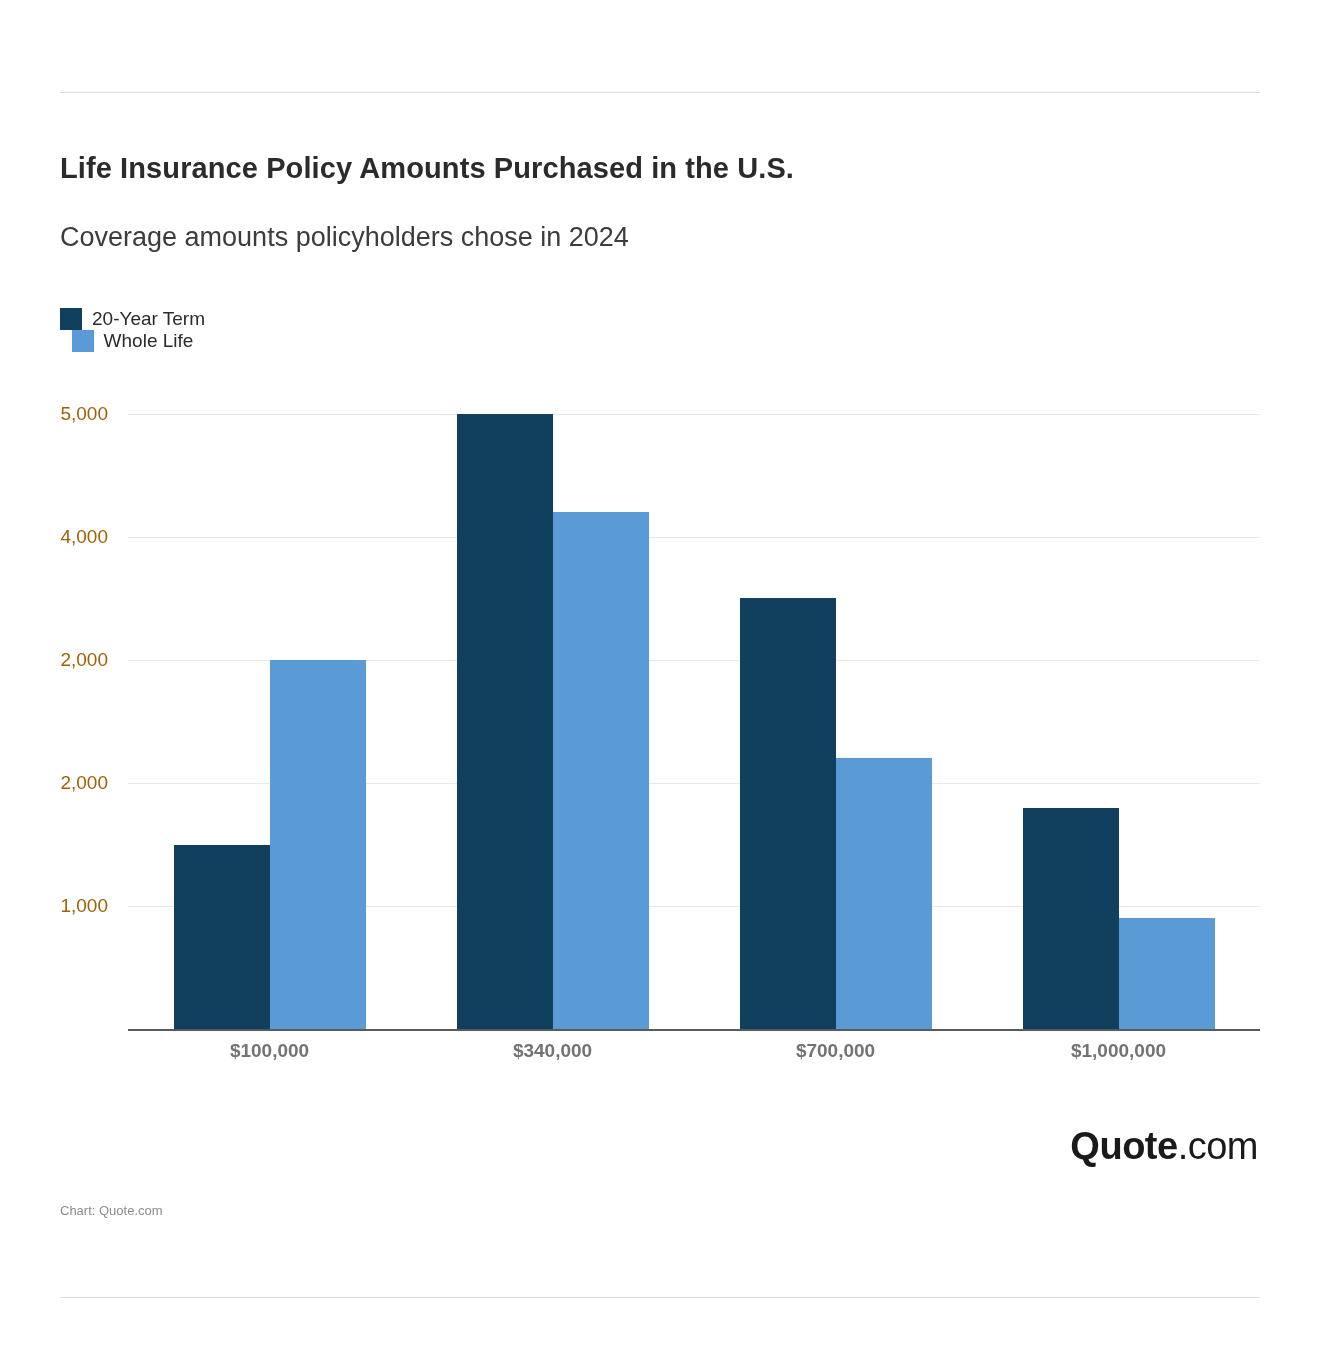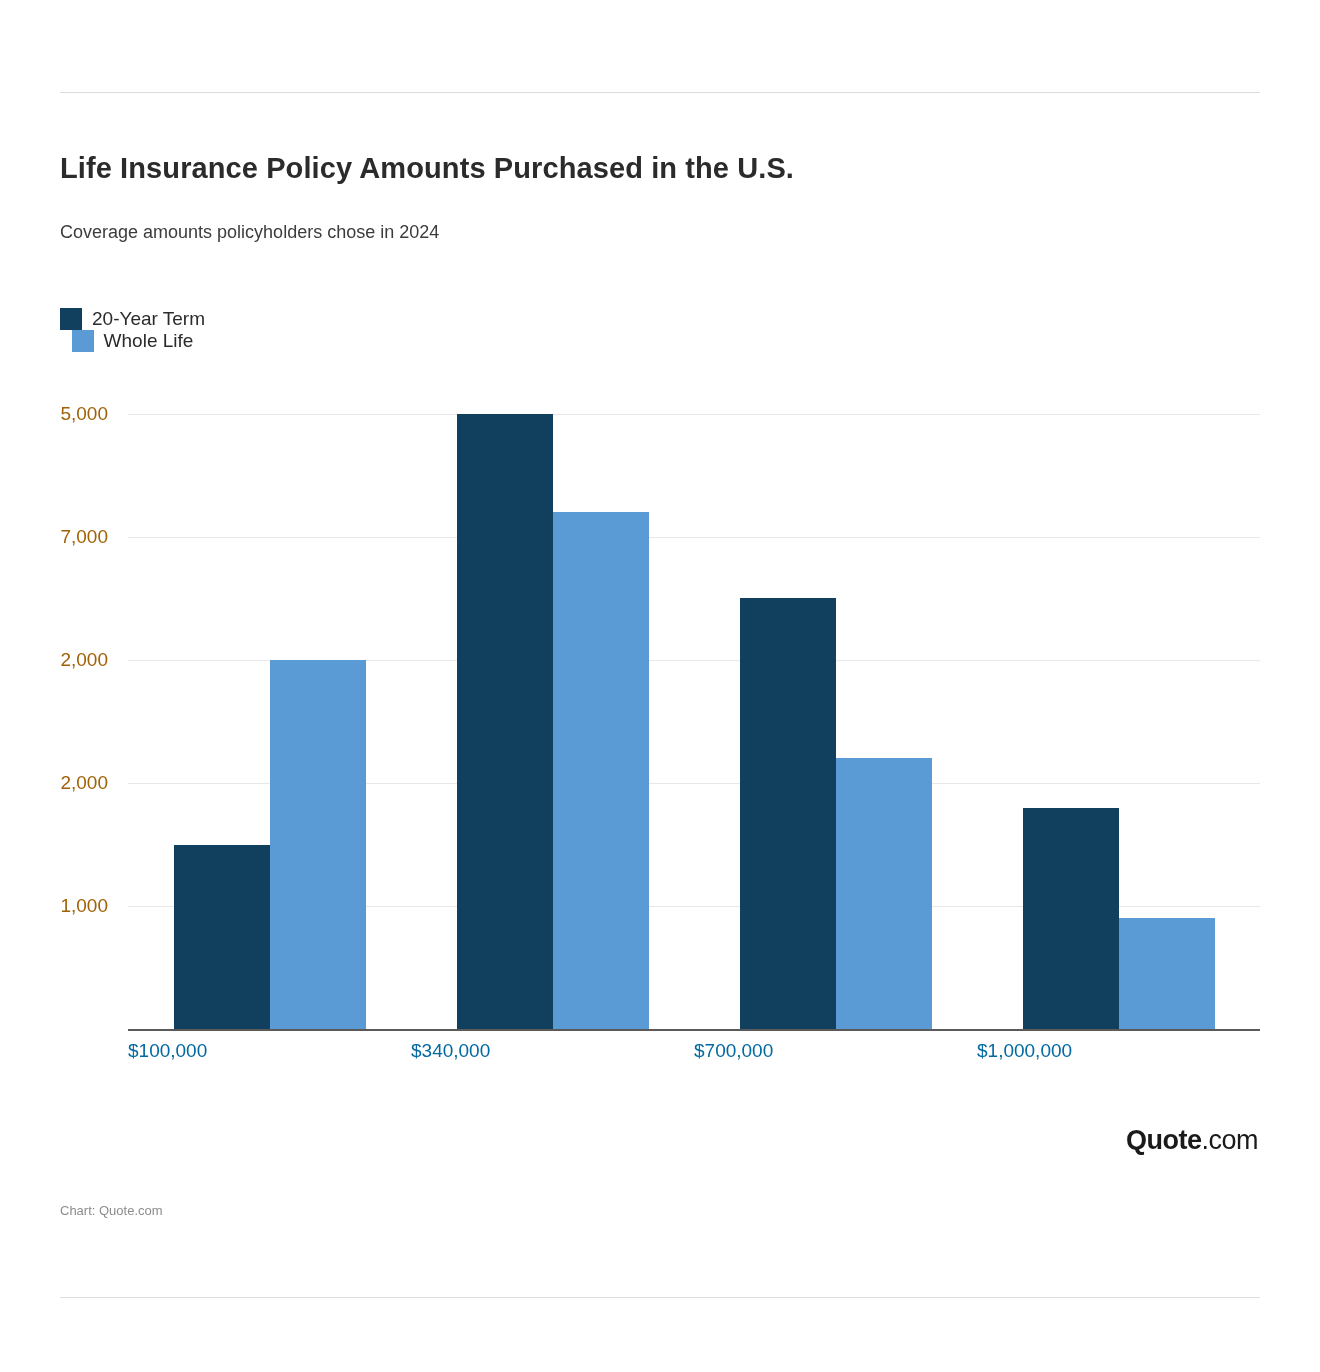--- a/index.html
+++ b/index.html
@@ -37,21 +37,21 @@
     top: 152px;
     font-size: 29px;
     font-weight: bold;
     color: #2b2b2b;
     letter-spacing: 0.1px;
   }
   .subtitle {
     position: absolute;
     left: 60px;
     top: 222px;
-    font-size: 18px;
+    font-size: 27px;
     color: #3c3c3c;
   }
 
   .legend {
     position: absolute;
     left: 60px;
     top: 308px;
     display: flex;
     align-items: center;
     flex-direction: column;
@@ -142,29 +142,31 @@
   }
   .xlabels {
     position: absolute;
     left: 128px;
     top: 1040px;
     width: 1132px;
     display: flex;
   }
   .xlabel {
     flex: 1 1 0;
+    text-align: center;
     font-size: 19px;
-    color: #0369a1;
+    color: #737373;
+    font-weight: bold;
   }
 
   .brand {
     position: absolute;
     right: 62px;
     top: 1125px;
-    font-size: 27px;
+    font-size: 38px;
     color: #1a1a1a;
     letter-spacing: -0.5px;
     text-align: center;
   }
   .brand b { font-weight: bold; }
   .brand span { font-weight: normal; }
 
   .credit {
     position: absolute;
     left: 60px;
@@ -198,21 +200,21 @@
     <div class="gridline" style="top:0px"></div>
     <div class="gridline" style="top:123px"></div>
     <div class="gridline" style="top:246px"></div>
     <div class="gridline" style="top:369px"></div>
     <div class="gridline" style="top:492px"></div>
     <div class="axis-line"></div>
   </div>
 
   <div class="ylabels">
     <div class="ylabel" style="top:0px">5,000</div>
-    <div class="ylabel" style="top:123px">7,000</div>
+    <div class="ylabel" style="top:123px">4,000</div>
     <div class="ylabel" style="top:246px">2,000</div>
     <div class="ylabel" style="top:369px">2,000</div>
     <div class="ylabel" style="top:492px">1,000</div>
   </div>
 
   <div class="groups">
     <div class="group">
       <div class="bars">
         <div class="bar" style="background:#11405e; height:184px"></div>
         <div class="bar" style="background:#5b9bd5; height:369px"></div>

